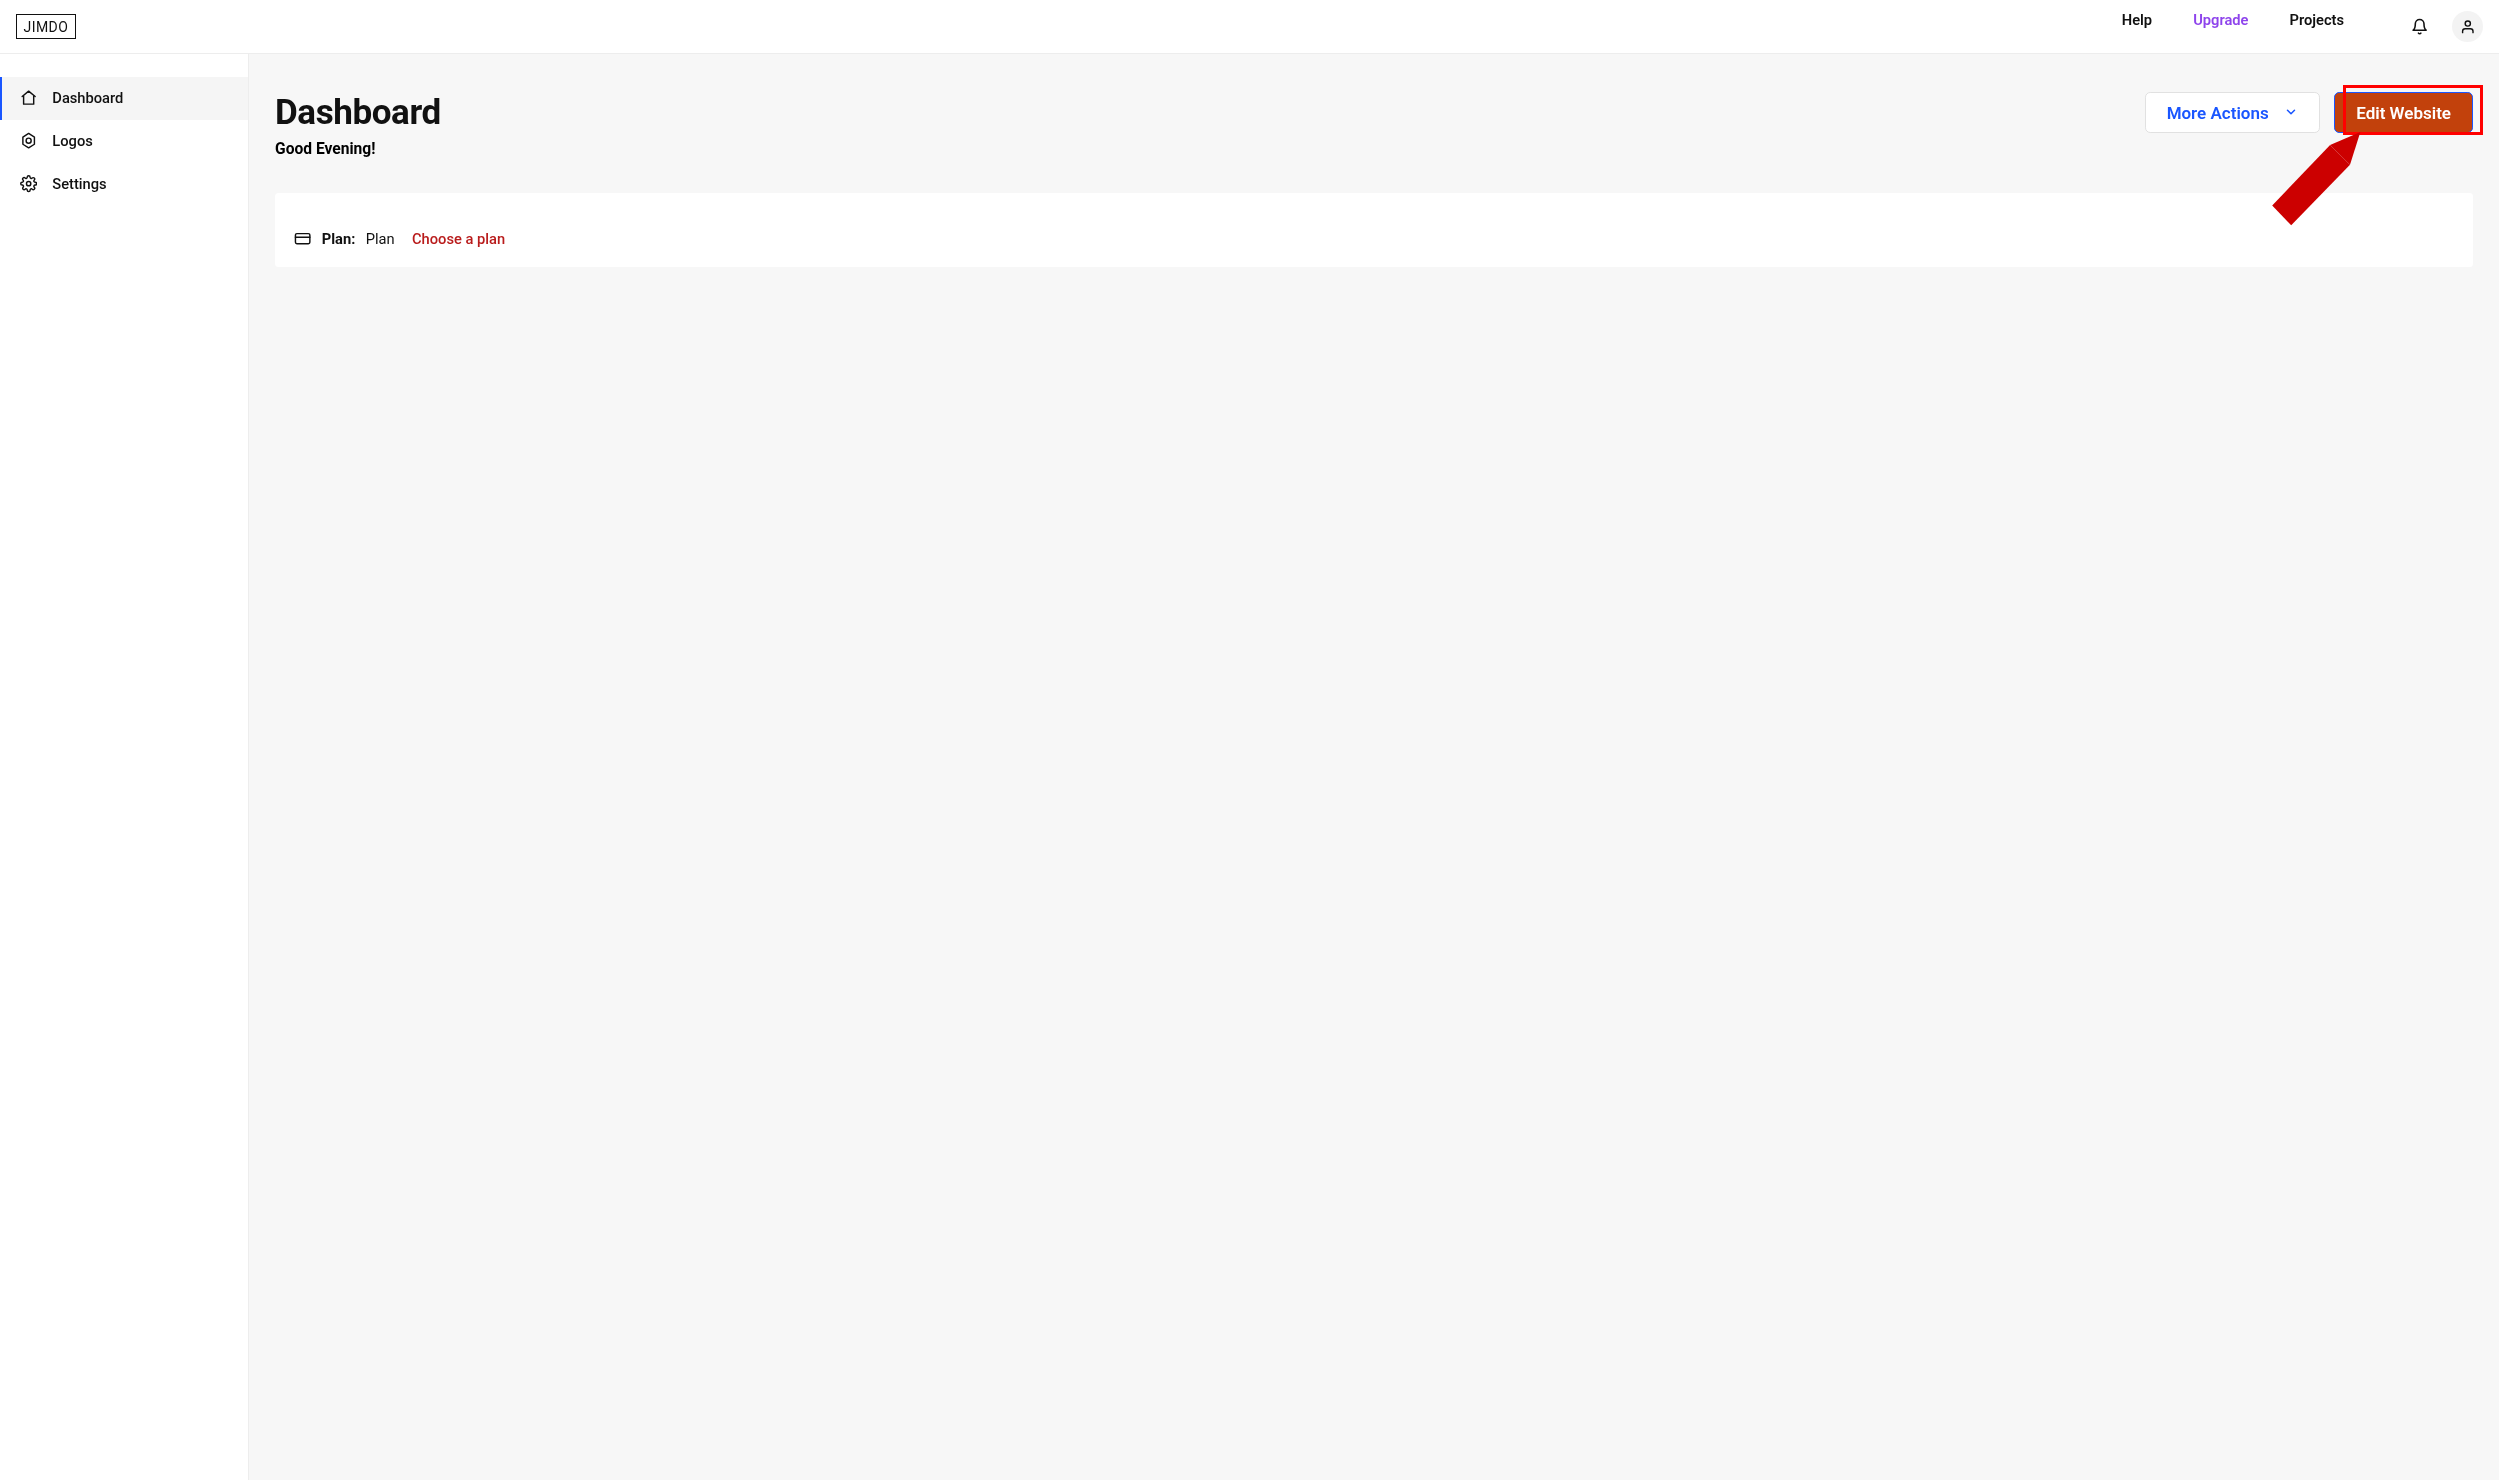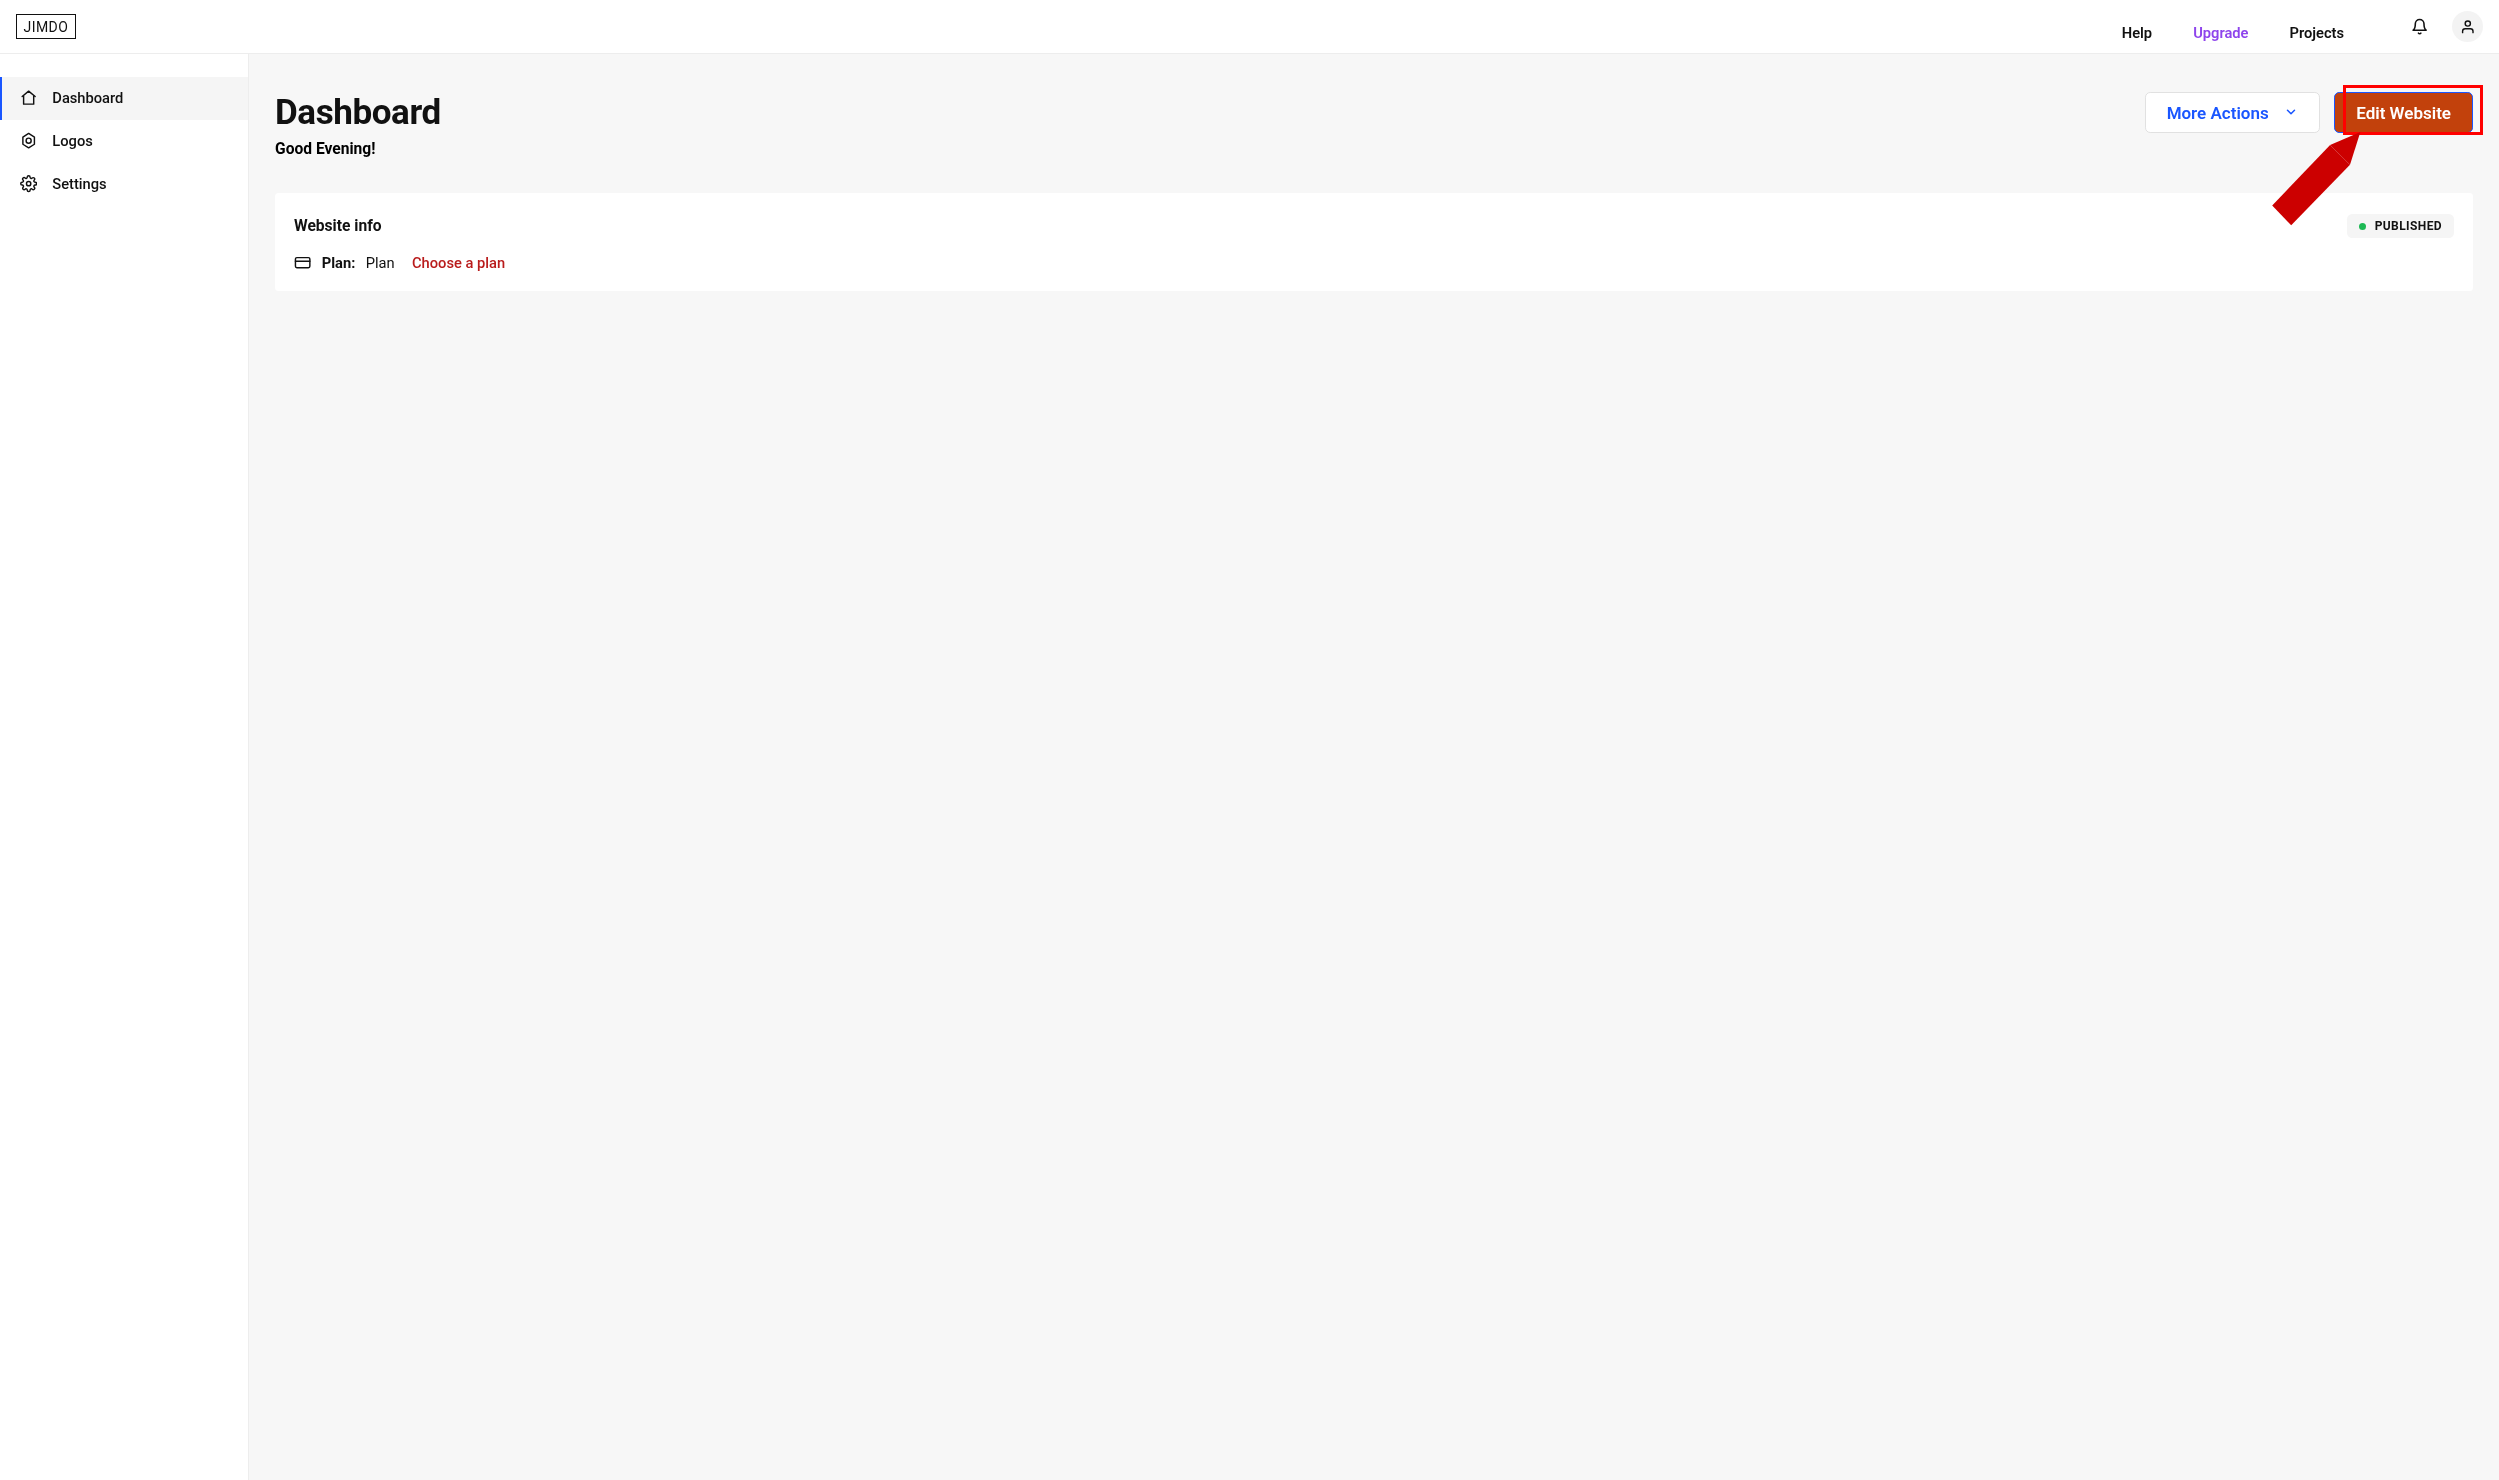--- a/index.html
+++ b/index.html
@@ -16,21 +16,21 @@
     }
     .logo-box {
       border: 1.7px solid #111;
       padding: 3.5px 7px;
       font-weight: 400;
       letter-spacing: 0.4px;
       font-size: 14px;
     }
     .topnav {
       display: flex;
-      align-items: flex-end;
+      align-items: flex-start;
       gap: 41px;
     }
     .topnav a { text-decoration: none; font-weight: 600; font-size: 14.7px; cursor: pointer; }
     .topnav a.dark { color: #111; }
     .topnav a.accent { color: #8e44ec; }
     .top-icons { display: flex; align-items: center; gap: 24px; margin-left: 26px; }
     .icon-btn { display: flex; align-items: center; justify-content: center; cursor: pointer; }
     .avatar-circle {
       width: 31px; height: 31px; border-radius: 50%;
       background: #f3f3f3; display: flex; align-items: center; justify-content: center;
@@ -178,27 +178,20 @@
               </svg>
           </span>
         </div>
         <div class="btn primary">
           <span>Edit Website</span>
         </div>
       </div>
     </div>
 
     <div class="card">
-      <div class="card-head">
-        <div class="card-title">Website info</div>
-        <div class="status-chip">
-          <span class="dot"></span>
-          <span>PUBLISHED</span>
-        </div>
-      </div>
 
 
       <div class="info-row">
         <span class="row-icon">
           <svg width="17.3" height="17.3" viewBox="0 0 24 24" fill="none" stroke="#111" stroke-width="2" stroke-linecap="round" stroke-linejoin="round">
               <rect x="2" y="5" width="20" height="14" rx="2"></rect>
               <line x1="2" y1="10" x2="22" y2="10"></line>
             </svg>
         </span>
         <span class="label">Plan:</span>

